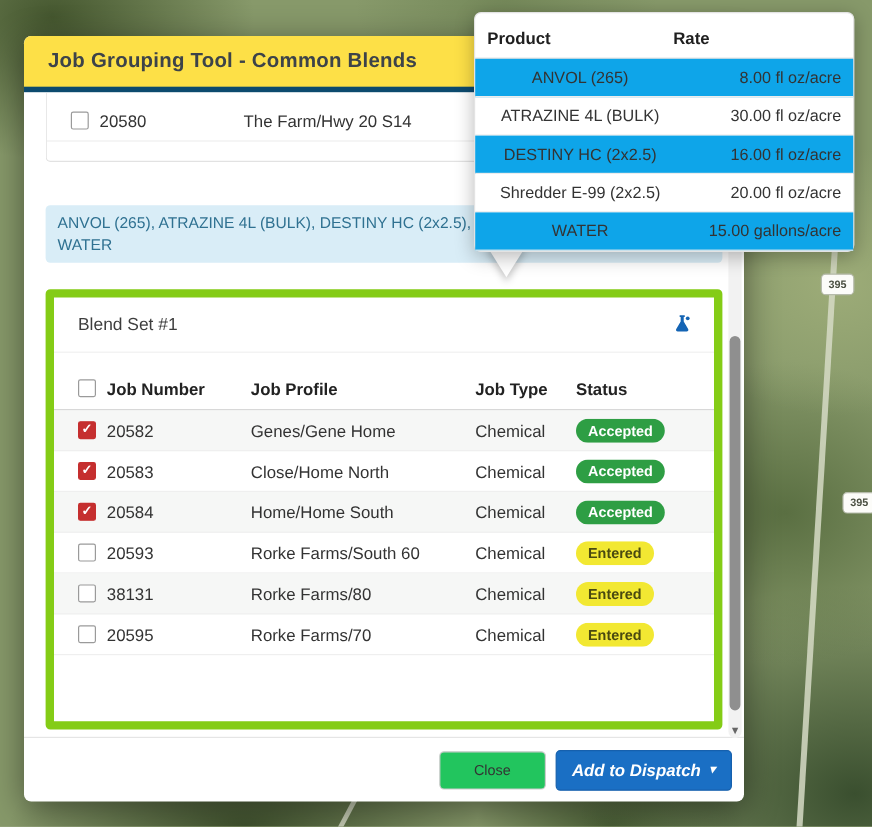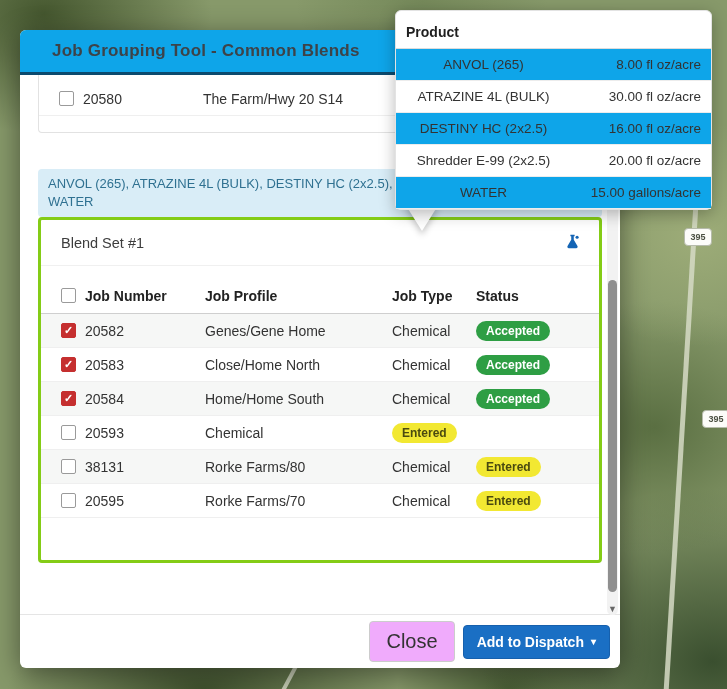--- a/index.html
+++ b/index.html
@@ -20,37 +20,37 @@
   .road-right{left:694px;top:195px;width:5px;height:510px;transform:rotate(3.5deg);transform-origin:top center;}
   .road-bottom{left:284px;top:650px;width:4px;height:70px;transform:rotate(28deg);}
   .route-badge{position:absolute;width:26px;height:16px;background:#fcfcf9;border:1px solid #b6bbab;
     border-radius:4px;font-size:9px;font-weight:700;color:#4a4f41;display:flex;align-items:center;justify-content:center;}
   .badge-1{left:684px;top:228px;}
   .badge-2{left:702px;top:410px;}
 
   
   .modal{position:absolute;left:20px;top:30px;width:600px;height:638px;background:#fff;border-radius:6px;
     box-shadow:0 6px 28px rgba(0,0,0,.45);display:flex;flex-direction:column;z-index:10;}
-  .modal-header{height:42px;flex:0 0 42px;background:#0ea5e9;border-bottom:3px solid #0c4a6e;
-    border-radius:6px 6px 0 0;display:flex;align-items:center;padding:0 32px;}
+  .modal-header{height:42px;flex:0 0 42px;background:#fde047;border-bottom:5px solid #0c4a6e;
+    border-radius:6px 6px 0 0;display:flex;align-items:center;padding:0 20px;}
   .modal-title{font-size:17px;font-weight:600;color:#3d4349;letter-spacing:.2px;}
   .modal-body{flex:1 1 auto;padding:0 18px;overflow:hidden;position:relative;}
   .modal-footer{flex:0 0 53px;border-top:1px solid #e5e5e5;display:flex;align-items:center;
     justify-content:flex-end;gap:8px;padding:0 10px;}
 
   
   .partial-card{border:1px solid #e2e2e2;border-top:none;border-radius:0 0 4px 4px;height:58px;
     box-sizing:border-box;padding-top:7px;}
 
   
   .group-header{margin-top:36px;background:#d9edf7;color:#2f7191;border-radius:4px;
     padding:6px 10px;font-size:13px;line-height:18px;}
 
   
-  .blend-card{border:3px solid #84cc16;border-radius:4px;padding-bottom:42px;}
+  .blend-card{margin-top:22px;border:7px solid #84cc16;border-radius:4px;padding-bottom:55px;}
   .blend-card-header{height:45px;display:flex;align-items:center;justify-content:space-between;
     padding:0 16px 0 20px;border-bottom:1px solid #f0f0f0;}
   .blend-card-title{font-size:14.5px;color:#3d3d3d;}
   .flask-btn{border:none;background:none;padding:2px;cursor:pointer;display:flex;}
 
   
   .job-table{margin-top:12px;}
   .jrow{display:grid;grid-template-columns:24px 120px 187px 84px 1fr;align-items:center;
     height:33px;padding:0 20px;font-size:14px;color:#333;border-bottom:1px solid #efefef;}
   .jrow.head{font-weight:700;color:#222;height:35px;border-bottom:1px solid #cfcfcf;}
@@ -61,24 +61,24 @@
   .cb{width:15px;height:15px;border:1.5px solid #9a9a9a;border-radius:2px;background:#fff;
     display:inline-block;position:relative;box-sizing:border-box;cursor:pointer;}
   .cb.checked{background:#c52f2f;border-color:#c52f2f;}
   .cb.checked::after{content:"✓";position:absolute;left:2px;top:-1px;color:#fff;font-size:11px;
     font-weight:700;line-height:15px;}
 
   
   .status-badge{display:inline-block;padding:3px 10px;border-radius:10px;font-size:12px;font-weight:700;}
 
   
-  .btn-close{background:#f0abfc;border:1px solid #ccc;border-radius:4px;padding:8px 16px;font-size:20px;
+  .btn-close{background:#22c55e;border:1px solid #ccc;border-radius:4px;padding:8px 28px;font-size:12px;
     color:#333;cursor:pointer;font-family:inherit;}
   .btn-dispatch{background:#1a6fc4;border:1px solid #1660ad;border-radius:4px;padding:8px 13px;
-    font-size:14px;font-weight:600;color:#fff;display:flex;align-items:center;gap:7px;cursor:pointer;font-family:inherit;}
+    font-size:14px;font-weight:600;color:#fff;display:flex;align-items:center;gap:7px;cursor:pointer;font-family:inherit;font-style:italic;}
   .caret{font-size:10px;line-height:10px;}
 
   
   .scrollbar{position:absolute;top:42px;bottom:53px;right:2px;width:11px;background:#f2f2f2;
     border-radius:6px;z-index:5;}
   .scroll-thumb{position:absolute;left:1px;width:9px;top:208px;height:312px;background:#8f8f8f;border-radius:5px;}
   .scroll-arrow{position:absolute;bottom:1px;left:0;width:11px;text-align:center;font-size:9px;color:#666;}
 
   
   .popover{position:absolute;left:395px;top:10px;width:315px;background:#fff;border:1px solid #e3e3e3;
@@ -171,20 +171,21 @@
             <span class="cb checked"></span>
             <span class="cell">20584</span>
             <span class="cell">Home/Home South</span>
             <span class="cell">Chemical</span>
             <span class="cell"><span class="status-badge" style="background: rgb(46, 158, 68); color: rgb(255, 255, 255);">Accepted</span></span>
           </div>
 
           <div class="jrow">
             <span class="cb"></span>
             <span class="cell">20593</span>
+            <span class="cell">Rorke Farms/South 60</span>
             <span class="cell">Chemical</span>
             <span class="cell"><span class="status-badge" style="background: rgb(242, 232, 50); color: rgb(74, 74, 16);">Entered</span></span>
           </div>
 
           <div class="jrow striped">
             <span class="cb"></span>
             <span class="cell">38131</span>
             <span class="cell">Rorke Farms/80</span>
             <span class="cell">Chemical</span>
             <span class="cell"><span class="status-badge" style="background: rgb(242, 232, 50); color: rgb(74, 74, 16);">Entered</span></span>
@@ -211,20 +212,21 @@
       <button class="btn-dispatch">
         <span>Add to Dispatch</span>
         <span class="caret">▾</span>
       </button>
     </div>
   </div>
 
   <div class="popover">
     <div class="prow head">
       <span class="product">Product</span>
+      <span class="rate">Rate</span>
     </div>
     <div class="prow striped">
       <span class="product">ANVOL (265)</span>
       <span class="rate">8.00 fl oz/acre</span>
     </div>
     <div class="prow">
       <span class="product">ATRAZINE 4L (BULK)</span>
       <span class="rate">30.00 fl oz/acre</span>
     </div>
     <div class="prow striped">

